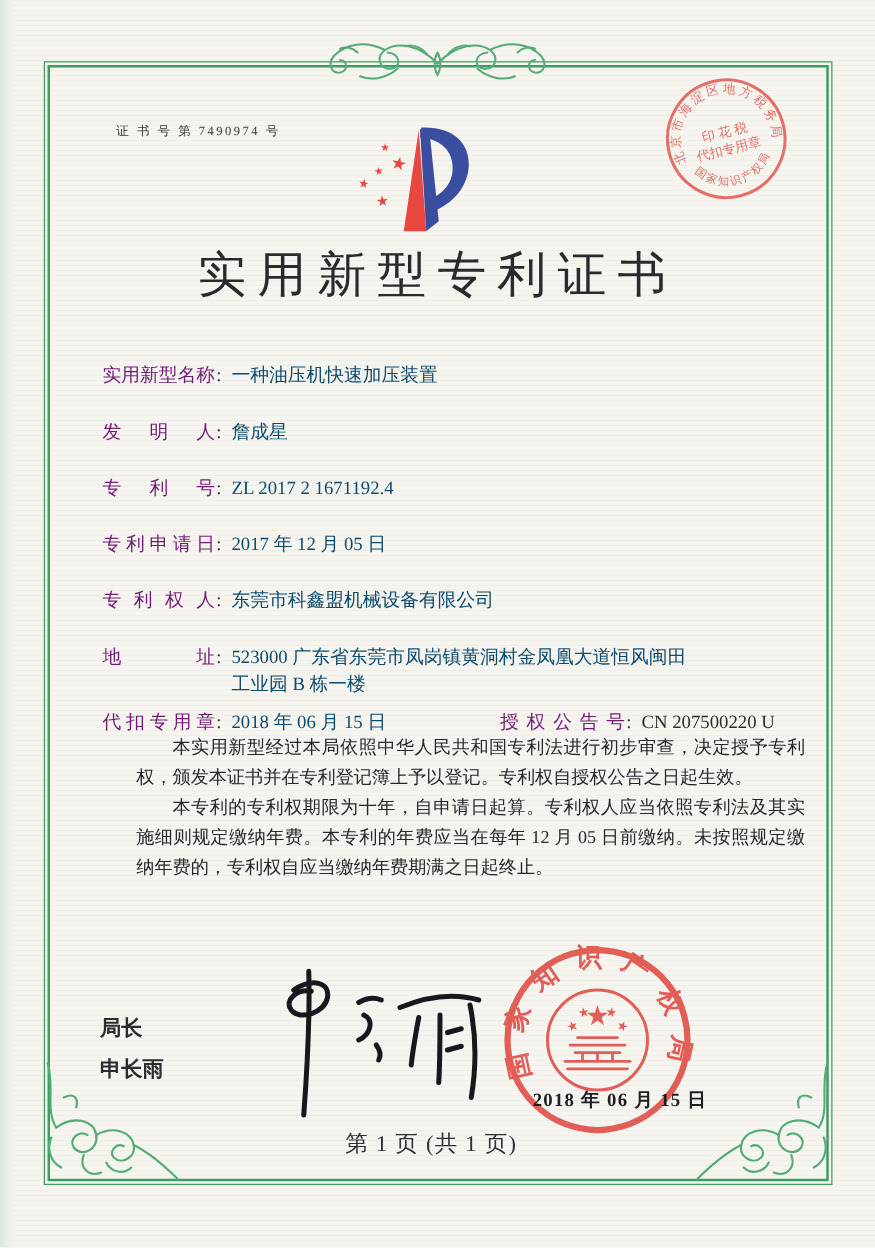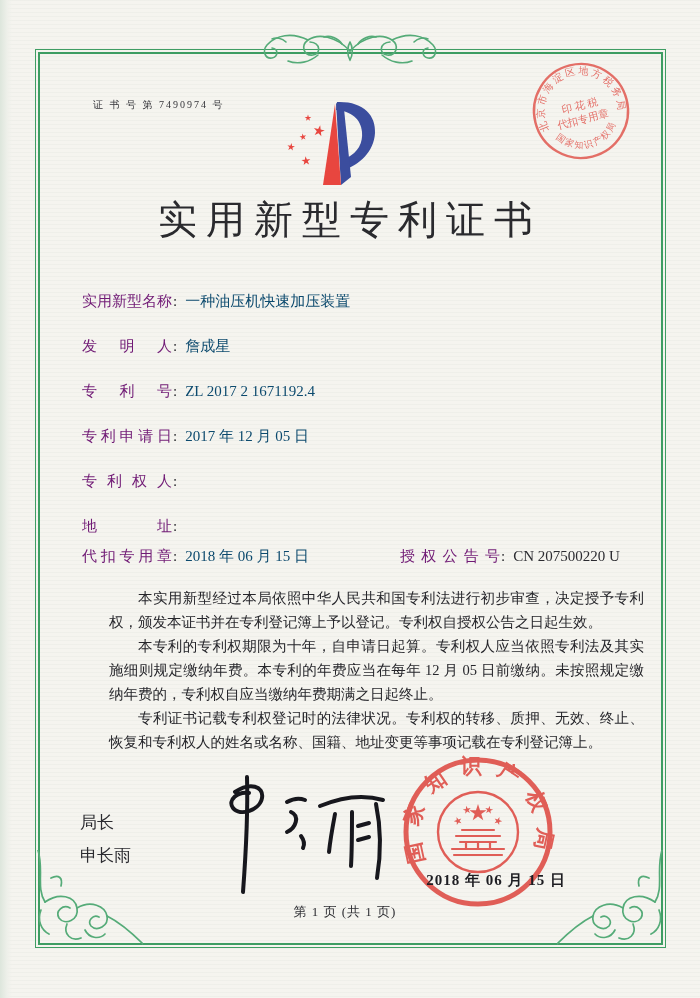--- a/index.html
+++ b/index.html
@@ -51,32 +51,32 @@
   .grant-no{position:absolute;left:318px;top:0;display:flex;}
   .grant-no .f-label{width:100px;flex:0 0 100px;}
   .body-text{
     position:absolute;left:75px;right:56px;top:586px;
     font-size:14.5px;line-height:24px;text-align:justify;color:#26262b;margin-left:34px;
   }
   .body-text p{margin:0;text-indent:2em;}
   .issuer{
     position:absolute;left:80px;top:806px;
     font-family:"Liberation Sans","DejaVu Sans",sans-serif;
-    font-size:17px;font-weight:400;line-height:33px;color:#2b2b30;
+    font-size:17px;font-weight:700;line-height:33px;color:#2b2b30;
   }
   .signature{position:absolute;left:192px;top:772px;}
   .office-seal{position:absolute;left:398px;top:752px;}
   .seal-date{
     position:absolute;left:418px;top:871px;width:156px;text-align:center;
     font-size:15px;font-weight:bold;letter-spacing:1px;color:#1d1d22;z-index:5;
   }
   .tax-seal{position:absolute;left:521px;top:51px;}
   .page-footer{
     position:absolute;left:0;right:10px;top:903px;text-align:center;
-    font-size:13px;letter-spacing:1px;color:#2e2e33;
+    font-size:18px;letter-spacing:1px;color:#2e2e33;
   }
   svg{display:block;}
 </style>
 </head>
 <body>
 
 <div class="paper-texture"></div>
 <div class="scan-edge"></div>
 
 <div class="frame"></div>
@@ -162,41 +162,43 @@
     <span class="f-value">ZL 2017 2 1671192.4</span>
   </div>
   <div class="f-row">
     <span class="f-label">专利申请日</span>
       <span class="f-colon">:</span>
     <span class="f-value">2017 年 12 月 05 日</span>
   </div>
   <div class="f-row">
     <span class="f-label">专利权人</span>
       <span class="f-colon">:</span>
+    <span class="f-value">东莞市科鑫盟机械设备有限公司</span>
   </div>
   <div class="f-row addr">
     <span class="f-label">地址</span>
       <span class="f-colon">:</span>
+    <span class="f-value">523000 广东省东莞市凤岗镇黄洞村金凤凰大道恒风闽田
+工业园 B 栋一楼</span>
   </div>
   <div class="f-row">
     <span class="f-label">代扣专用章</span>
       <span class="f-colon">:</span>
     <span class="f-value">2018 年 06 月 15 日</span>
     <span class="grant-no">
       <span class="f-label">授权公告号</span>
         <span class="f-colon">:</span>
       <span>CN 207500220 U</span>
     </span>
   </div>
 </div>
 
 <div class="body-text">
   <p>本实用新型经过本局依照中华人民共和国专利法进行初步审查，决定授予专利权，颁发本证书并在专利登记簿上予以登记。专利权自授权公告之日起生效。</p>
   <p>本专利的专利权期限为十年，自申请日起算。专利权人应当依照专利法及其实施细则规定缴纳年费。本专利的年费应当在每年 12 月 05 日前缴纳。未按照规定缴纳年费的，专利权自应当缴纳年费期满之日起终止。</p>
-  <p>专利证书记载专利权登记时的法律状况。专利权的转移、质押、无效、终止、恢复和专利权人的姓名或名称、国籍、地址变更等事项记载在专利登记簿上。</p>
 </div>
 
 <div class="issuer">
   <div>局长</div>
   <div>申长雨</div>
 </div>
 
 <svg class="signature" width="195" height="132" viewBox="0 0 195 132" role="img" aria-label="申长雨">
   <g fill="none" stroke="#17171d" stroke-width="4" stroke-linecap="round" stroke-linejoin="round">
     <path d="M43,20 C58,10 72,14 70,26 C68,38 48,45 41,36 C35,28 46,19 57,21"></path>

